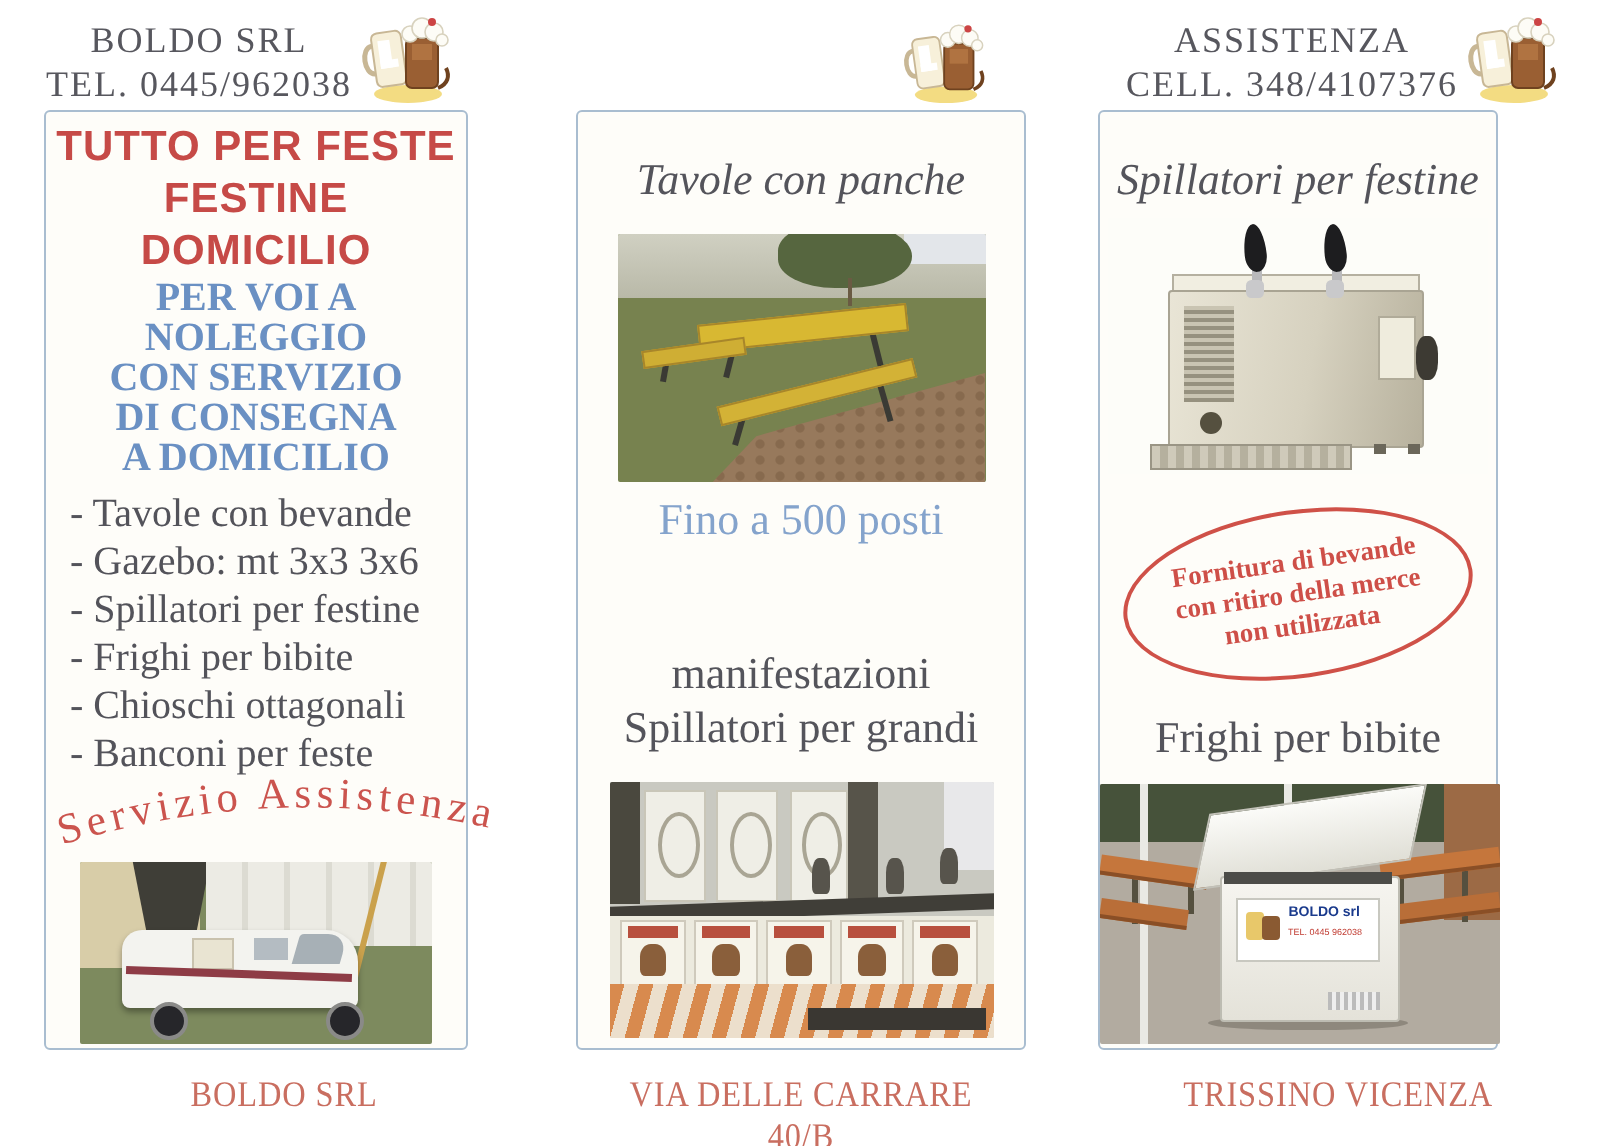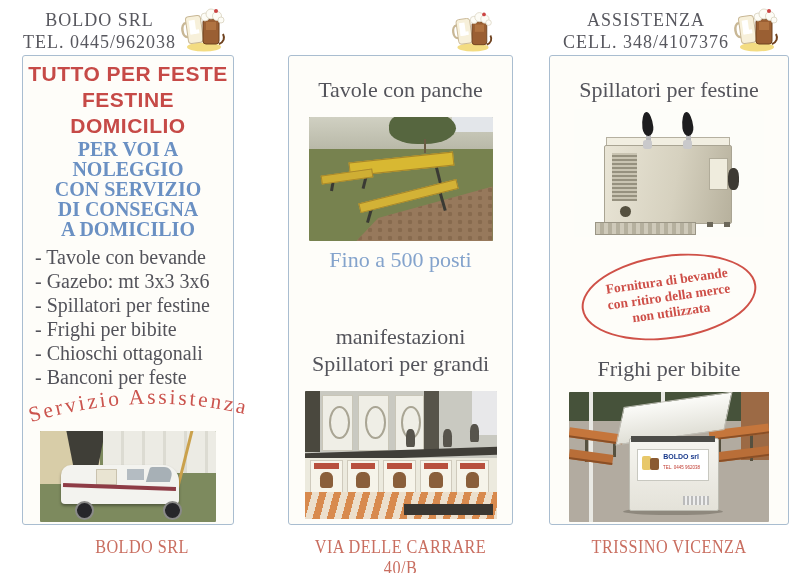--- a/index.html
+++ b/index.html
@@ -12,39 +12,39 @@
   .hdr-right{left:562px;top:9px;width:168px;}
   .mug{position:absolute;width:48px;height:48px;}
   .mug-left{left:180px;top:4px;}
   .mug-mid{left:451px;top:8px;width:44px;height:44px;}
   .mug-right{left:733px;top:4px;}
 
   
   .panel{position:absolute;top:55px;height:470px;background:#fefdf9;border:1.5px solid #a9bdd0;border-radius:3px;box-sizing:border-box;}
   .panel-left{left:22px;width:212px;}
   .panel-mid{left:288px;width:225px;}
-  .panel-right{left:549px;width:240px;}
+  .panel-right{left:549px;width:200px;}
 
   
   .caption{position:absolute;top:537px;height:22px;text-align:center;color:#c96e60;font-size:18px;}
   .caption span{display:inline-block;transform:scaleX(.9);transform-origin:center;letter-spacing:.5px;}
   .cap-left{left:22px;width:240px;}
   .cap-mid{left:288px;width:225px;}
   .cap-right{left:549px;width:240px;}
 
   
   .red-lines{margin-top:5px;text-align:center;font-family:"Liberation Sans",sans-serif;
              font-weight:bold;font-size:21px;line-height:26px;color:#c64a47;letter-spacing:.5px;}
   .blue-lines{text-align:center;font-weight:bold;font-size:20px;line-height:20px;color:#6a90c3;}
   .list{margin:6px 0 0 12px;font-size:20px;line-height:24px;color:#53535a;}
   .arc-svg{display:block;margin:0 auto;}
 
   
   .p-title{text-align:center;font-size:22px;line-height:27px;color:#54545b;}
-  .mt20{margin-top:20px;} .mt50{margin-top:50px;} .mt16{margin-top:16px;}
+  .mt20{margin-top:20px;font-style:italic;} .mt50{margin-top:50px;} .mt16{margin-top:16px;}
   .blue-cap{margin-top:6px;text-align:center;font-size:22px;color:#84a3cc;}
 
   
   .oval{width:172px;height:80px;margin:18px auto 0;border:2.5px solid #cf5148;border-radius:50%;
         transform:rotate(-8deg);display:flex;flex-direction:column;justify-content:center;
         text-align:center;color:#ce4f48;font-weight:bold;font-size:13.5px;line-height:16px;}
 
   
   .photo{position:relative;overflow:hidden;border-radius:1px;}
   .photo div{position:absolute;}

